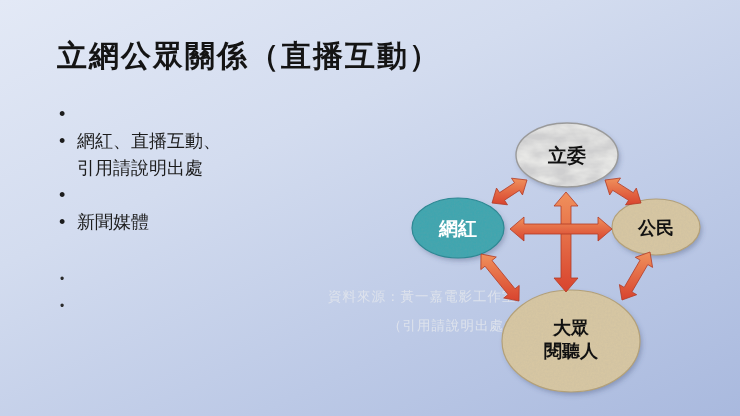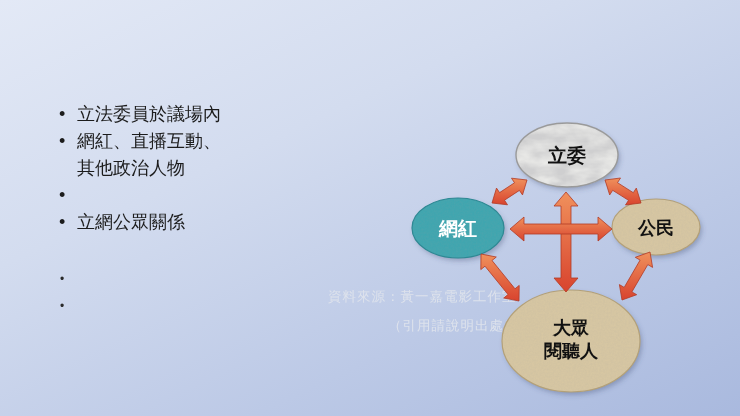--- a/index.html
+++ b/index.html
@@ -27,40 +27,40 @@
   }
   .diagram-svg{position:absolute;left:0;top:0;}
   .node-label{font-family:"Liberation Sans","DejaVu Sans",sans-serif;font-weight:bold;}
   .watermark{font-family:"Liberation Sans","DejaVu Sans",sans-serif;letter-spacing:1px;}
 </style>
 </head>
 <body>
 
 <div class="slide">
 
+  <div class="title">立網公眾關係（直播互動）</div>
 
   <div class="bullets">
     <div class="bullet-row">
       <span class="bullet-marker">•</span>
-      <span>立法委員於議場內</span>
     </div>
     <div class="bullet-row">
       <span class="bullet-marker">•</span>
       <span>網紅、直播互動、</span>
     </div>
     <div class="bullet-row">
       <span class="bullet-marker"></span>
-      <span>其他政治人物</span>
+      <span>引用請說明出處</span>
     </div>
     <div class="bullet-row">
       <span class="bullet-marker">•</span>
     </div>
     <div class="bullet-row">
       <span class="bullet-marker">•</span>
-      <span>立網公眾關係</span>
+      <span>新聞媒體</span>
     </div>
   </div>
 
   <div class="empty-bullets">
     <div>•</div>
     <div>•</div>
   </div>
 
   <svg class="diagram-svg" width="740" height="416" viewBox="0 0 740 416">
     <defs>

